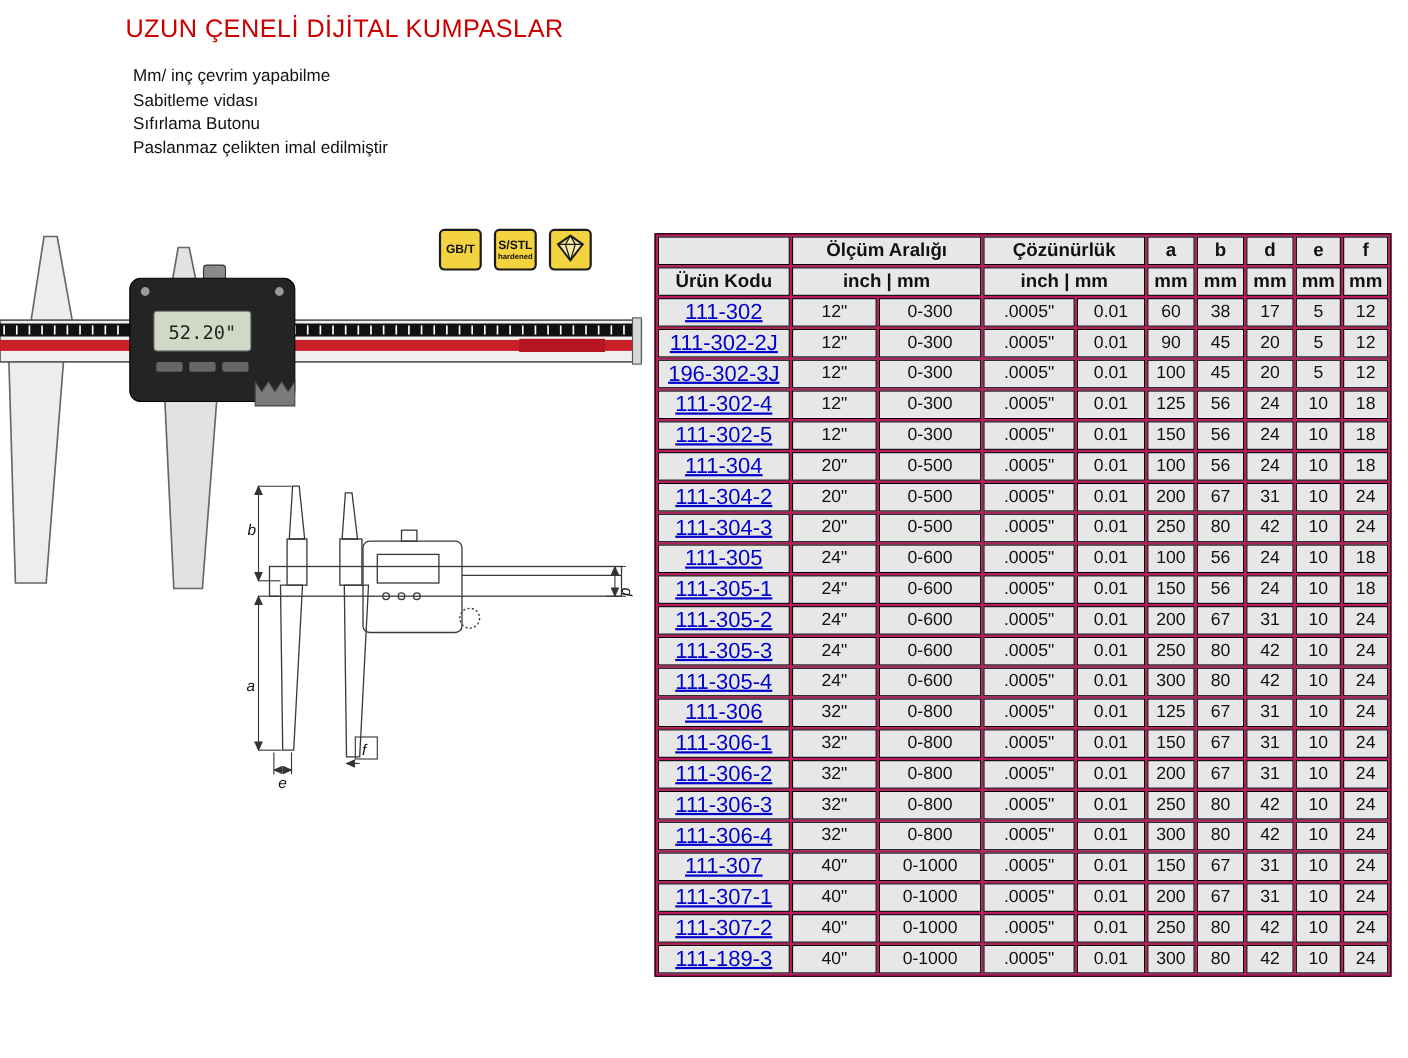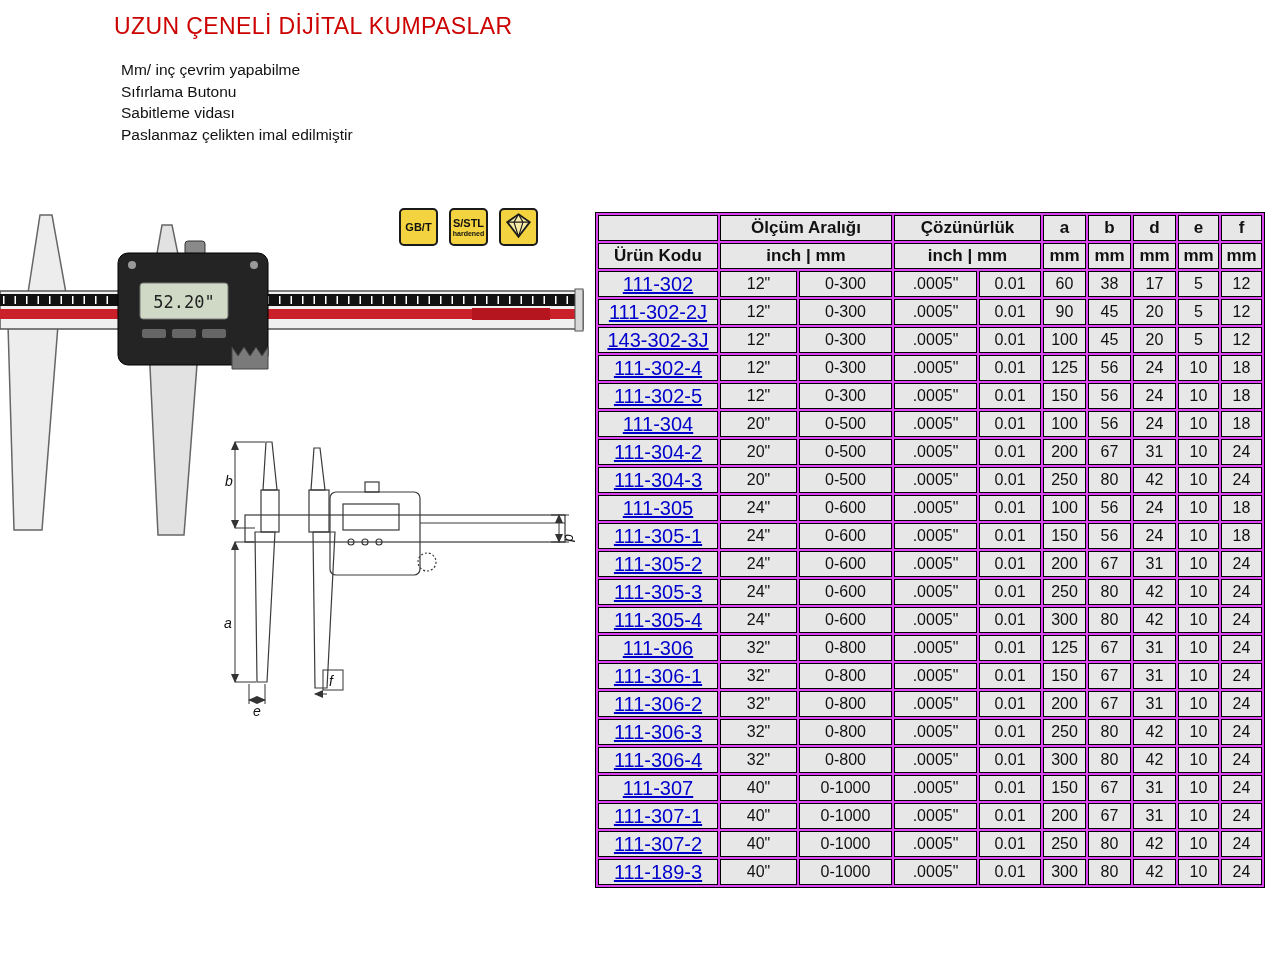--- a/index.html
+++ b/index.html
@@ -25,41 +25,41 @@
   }
   .badge .main { font-size:11px; }
   .badge .sub { font-size:7px; font-weight:bold; margin-top:1px; }
 
   .caliper-photo { position:absolute; left:0; top:195px; width:585px; height:350px; }
   .tech-drawing  { position:absolute; left:215px; top:430px; width:360px; height:290px; }
   .caliper-photo svg, .tech-drawing svg { display:block; }
 
   .spec-table {
     position:absolute; left:595px; top:212px; width:655px;
-    border-collapse:separate; border-spacing:2px; background:#d946ef;
+    border-collapse:separate; border-spacing:2px; background:#be185d;
     border:1px solid #000; table-layout:fixed;
   }
   .spec-table th, .spec-table td {
     border:1px solid #000; background:#e7e7e7; text-align:center; vertical-align:middle;
     font-size:16px; height:26px; padding:0 2px; overflow:hidden; white-space:nowrap;
   }
   .spec-table thead th { font-weight:bold; font-size:17px; }
   .spec-table a.code { color:#0000cc; text-decoration:underline; font-size:20px; }
 </style>
 </head>
 <body>
 
 <div class="page">
 
   <h1 class="page-title">UZUN ÇENELİ DİJİTAL KUMPASLAR</h1>
 
   <ul class="features">
       <li>Mm/ inç çevrim yapabilme</li>
+      <li>Sabitleme vidası</li>
       <li>Sıfırlama Butonu</li>
-      <li>Sabitleme vidası</li>
       <li>Paslanmaz çelikten imal edilmiştir</li>
     </ul>
 
   <div class="badges">
     <div class="badge">
       <span class="main">GB/T</span>
     </div>
     <div class="badge">
       <span class="main">S/STL</span>
       <span class="sub">hardened</span>
@@ -221,21 +221,21 @@
           <td>0-300</td>
           <td>.0005"</td>
           <td>0.01</td>
           <td>90</td>
           <td>45</td>
           <td>20</td>
           <td>5</td>
           <td>12</td>
         </tr>
         <tr>
-          <td><a href="#" class="code">143-302-3J</a></td>
+          <td><a href="#" class="code">196-302-3J</a></td>
           <td>12"</td>
           <td>0-300</td>
           <td>.0005"</td>
           <td>0.01</td>
           <td>100</td>
           <td>45</td>
           <td>20</td>
           <td>5</td>
           <td>12</td>
         </tr>

